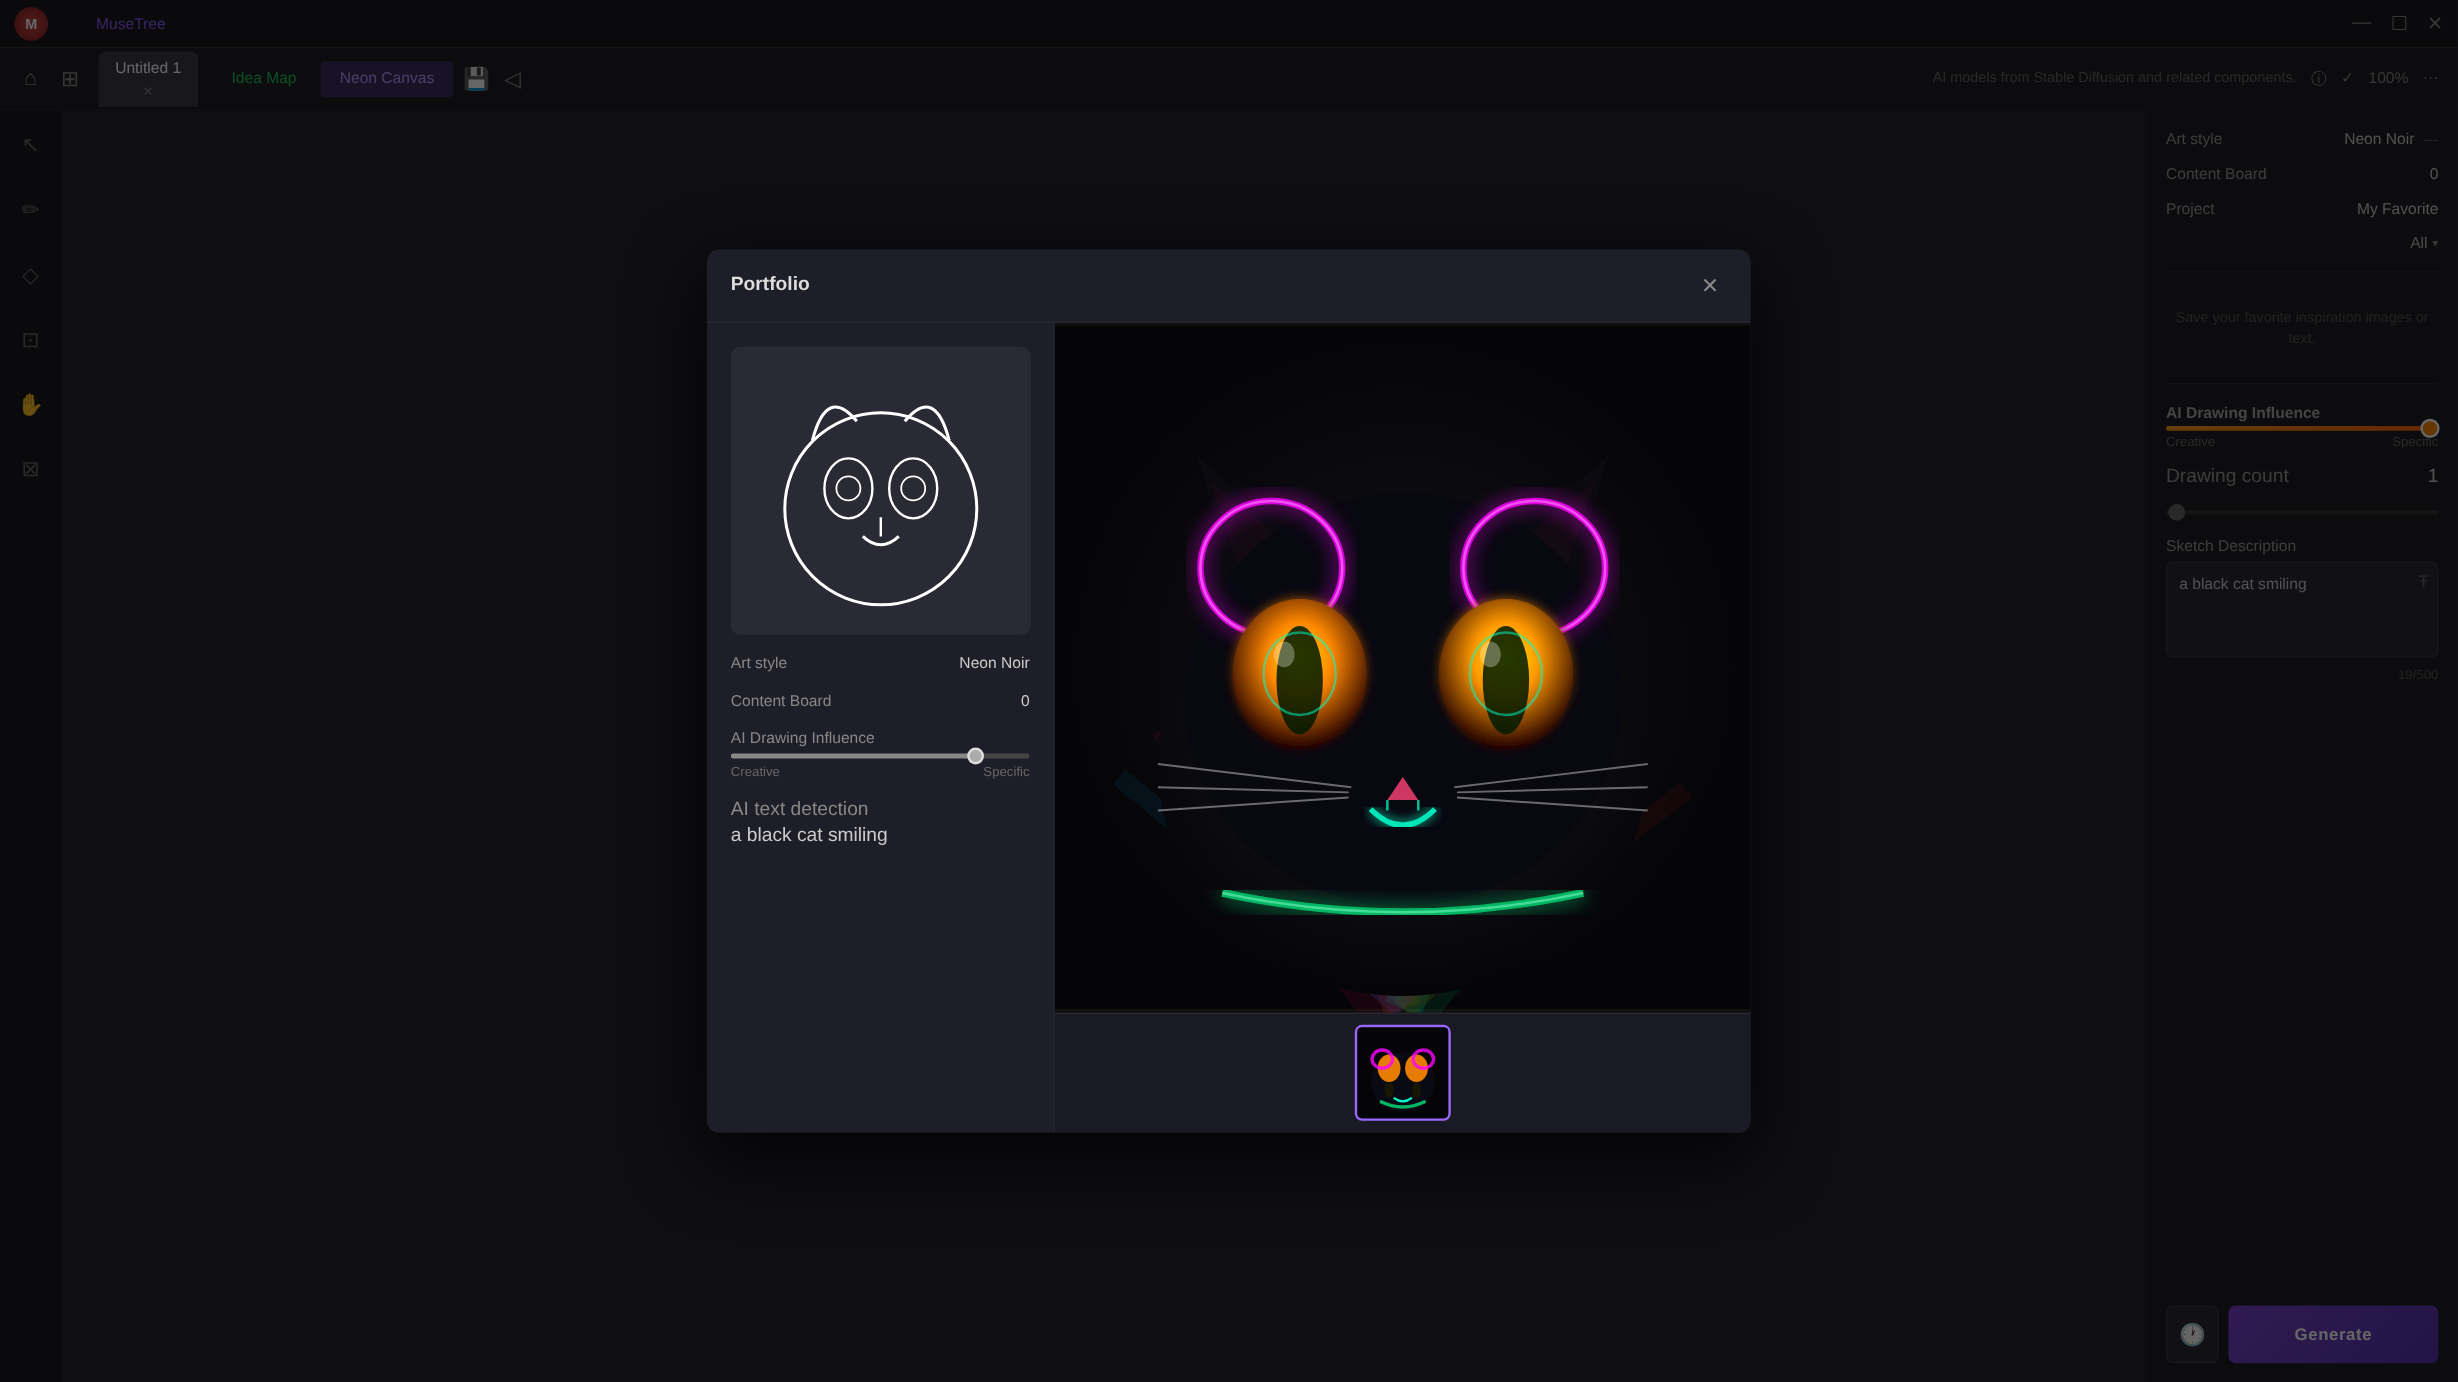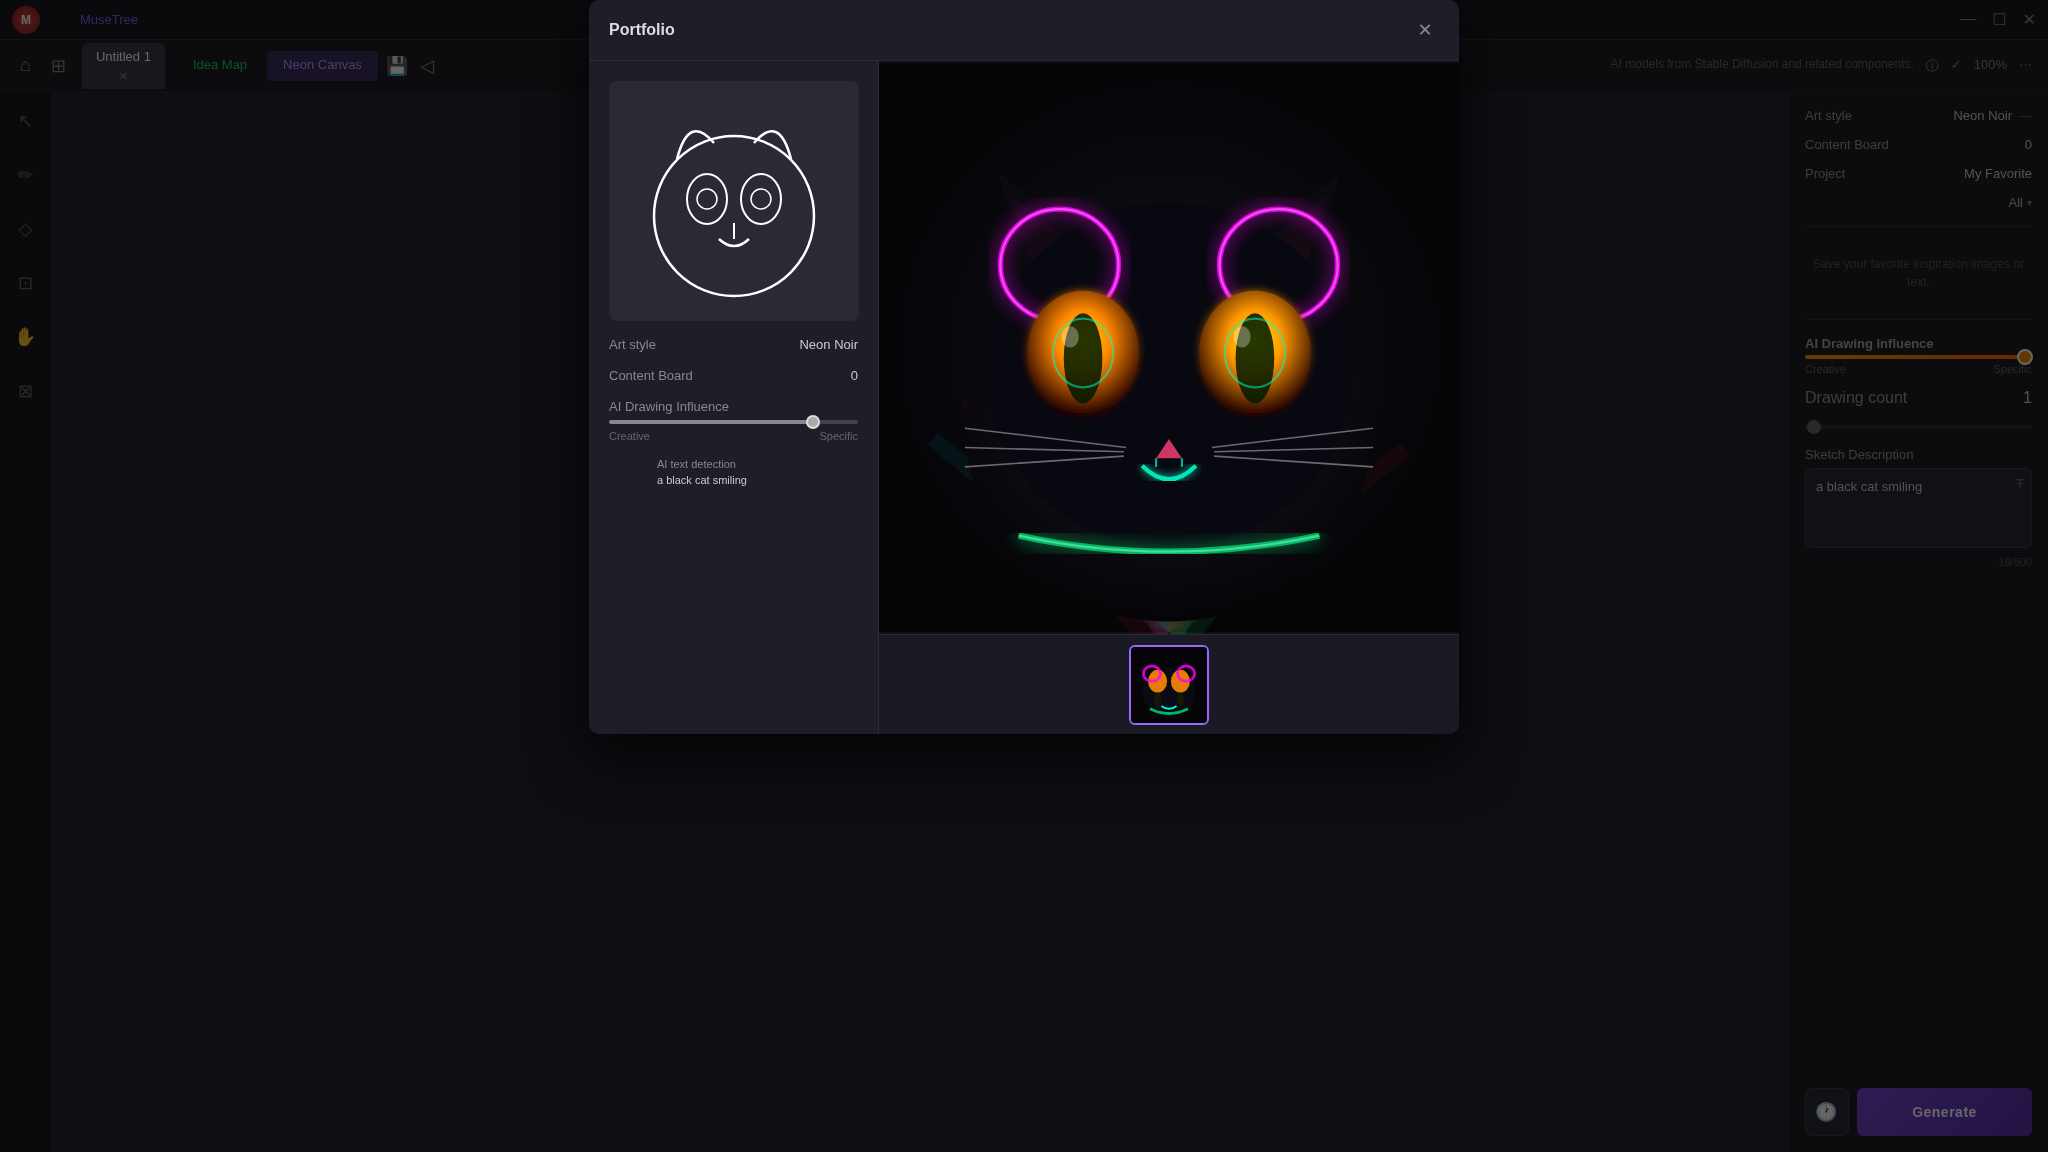--- a/index.html
+++ b/index.html
@@ -321,21 +321,21 @@
       margin-top: auto;
       padding-top: 8px;
     }
 
     
     .modal-overlay {
       position: absolute;
       top: 0; left: 0; right: 0; bottom: 0;
       background: rgba(0,0,0,0.6);
       display: flex;
-      align-items: flex-start;
+      align-items: center;
       justify-content: center;
       z-index: 100;
     }
     .modal {
       background: #1e1e28;
       border-radius: 10px;
       width: 870px;
       max-height: 750px;
       display: flex;
       flex-direction: column;
@@ -425,22 +425,21 @@
       border-radius: 50%;
       border: 2px solid #ddd;
     }
     .modal-slider-labels {
       display: flex;
       justify-content: space-between;
       font-size: 11px;
       color: #666;
     }
     .modal-detection {
-      font-size: 11px;
-      margin-left: 48px;
+      font-size: 16px;
     }
     .modal-detection-title {
       color: #888;
       margin-bottom: 4px;
     }
     .modal-detection-value {
       color: #ccc;
     }
     .modal-right {
       flex: 1;

